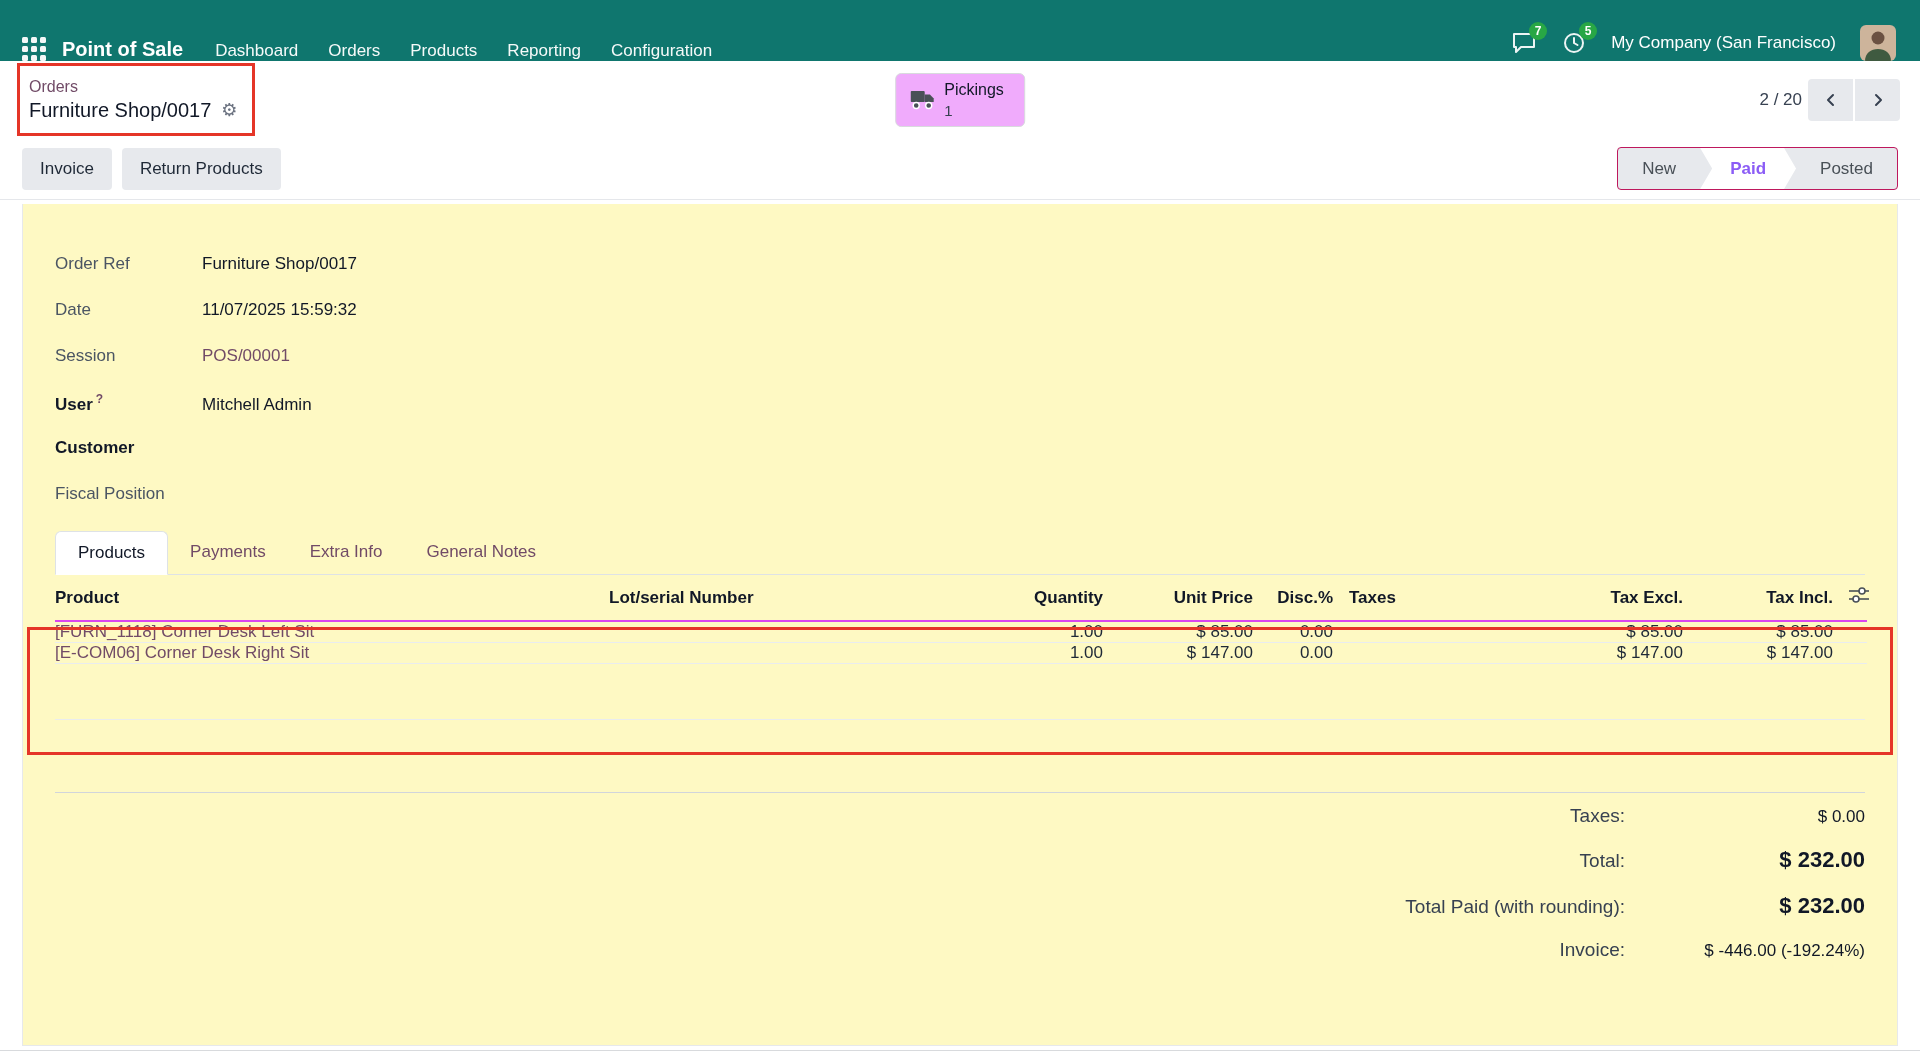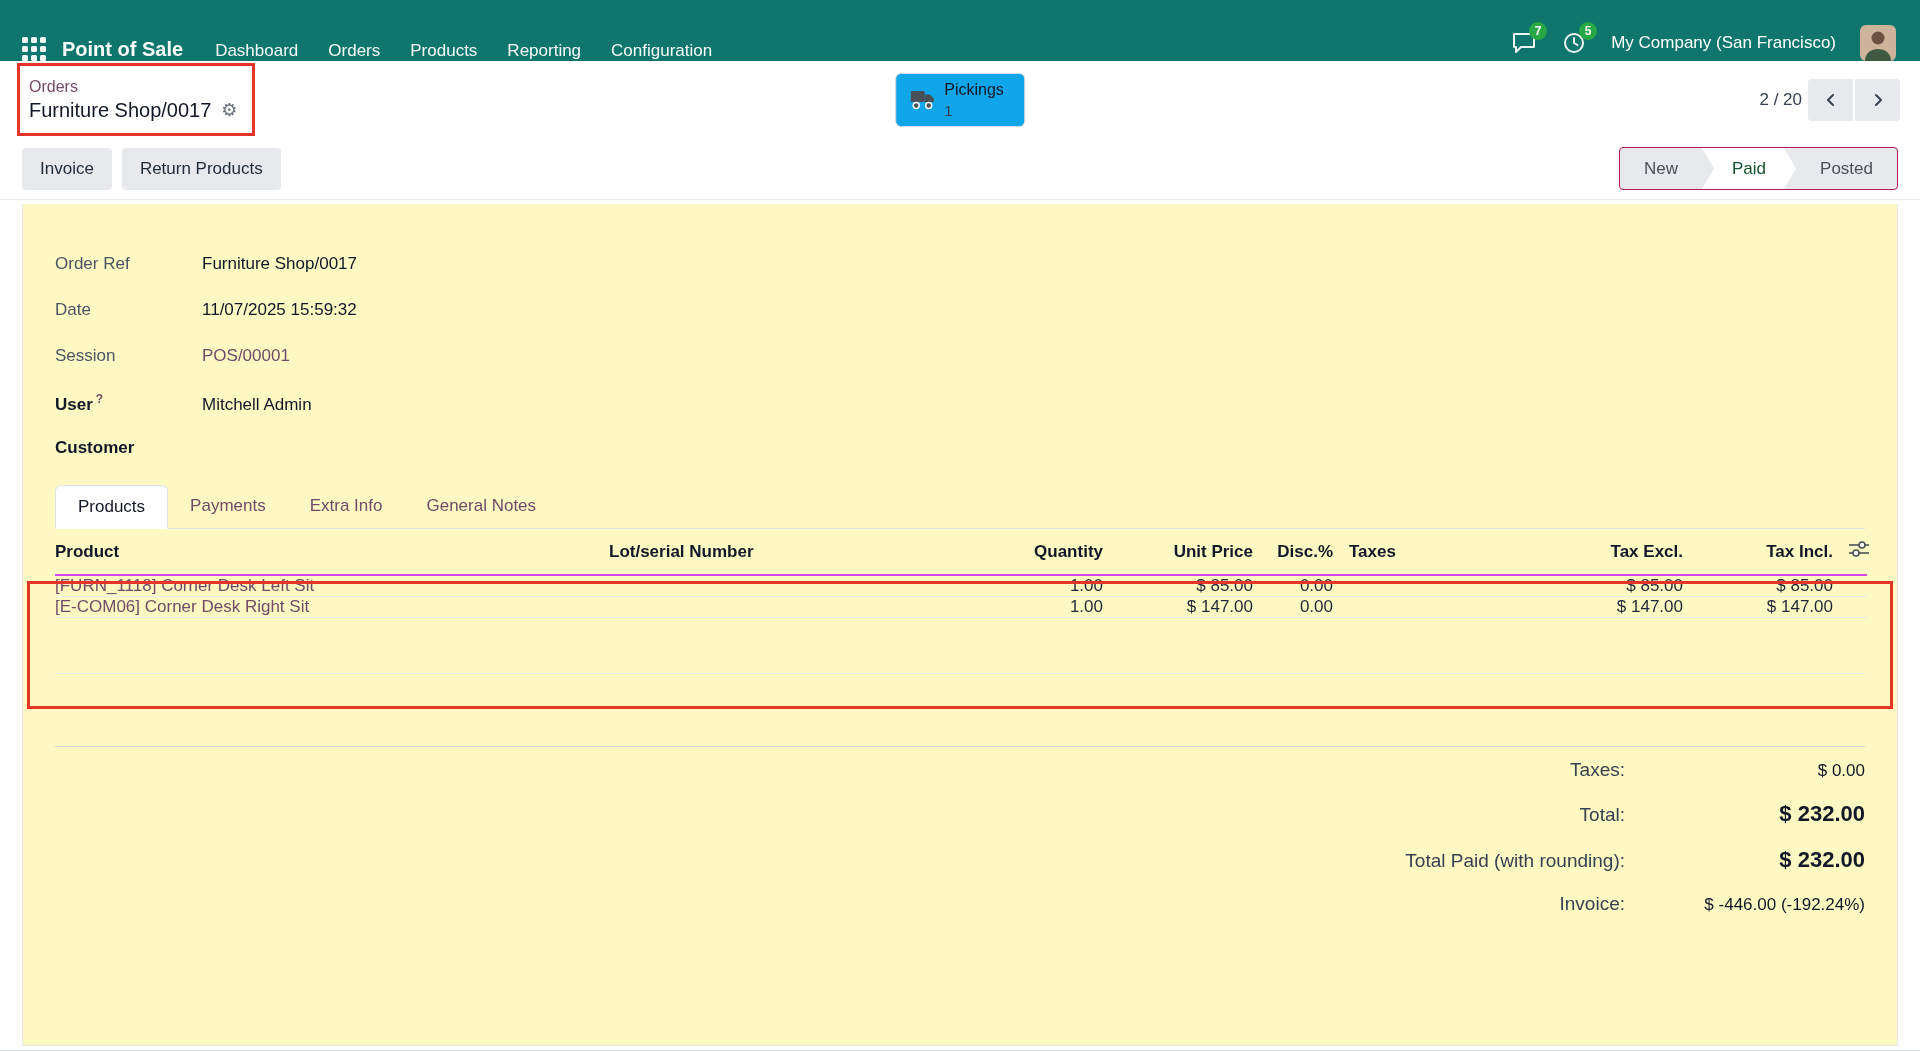--- a/index.html
+++ b/index.html
@@ -27,38 +27,38 @@
 
   
   .control-panel { position:relative; display:flex; align-items:center; height:77px; padding:0 20px 0 29px; background:#fff; }
   .breadcrumb-block { display:flex; flex-direction:column; gap:3px; }
   .bc-parent { color:#714B67; font-size:16px; cursor:pointer; }
   .bc-current-row { display:flex; align-items:center; gap:10px; }
   .bc-current { font-size:20px; color:#111827; }
   .gear { color:#6b7280; font-size:18px; line-height:1; cursor:pointer; }
 
   .pickings { position:absolute; left:50%; top:12px; transform:translateX(-50%);
-              display:flex; align-items:center; gap:8px; background:#0ea5e9; border:1px solid #d8dadd;
+              display:flex; align-items:center; gap:8px; background:#f0abfc; border:1px solid #d8dadd;
               border-radius:6px; padding:6px 20px 6px 14px; cursor:pointer; font-family:inherit; }
   .pick-text { display:flex; flex-direction:column; align-items:flex-start; line-height:1.3; font-size:16px; color:#111827; }
   .pick-count { font-size:15px; color:#374151; }
 
   .pager { margin-left:auto; display:flex; align-items:center; gap:6px; }
   .pager-value { font-size:17px; color:#374151; }
   .pager-btns { display:flex; gap:2px; }
   .pager-btn { width:45px; height:42px; background:#e7e9ed; border:none; display:flex; align-items:center; justify-content:center; cursor:pointer; }
   .pager-btn.prev { border-radius:4px 0 0 4px; }
   .pager-btn.next { border-radius:0 4px 4px 0; }
 
   
   .action-bar { display:flex; align-items:center; height:62px; padding:0 22px; border-bottom:1px solid #e5e7eb; gap:10px; background:#fff; }
   .btn { background:#e7e9ed; color:#1f2937; border:none; border-radius:4px; padding:0 18px; height:42px; font-size:17px; font-family:inherit; cursor:pointer; white-space:nowrap; }
   .statusbar { margin-left:auto; display:flex; align-items:stretch; height:43px; background:#e7e9ed; border:1px solid #be185d; border-radius:4px; font-size:17px; }
   .step { display:flex; align-items:center; padding:0 24px; color:#495057; cursor:pointer; }
-  .step.active { background:#fff; color:#14532d; font-weight:400; padding:0 30px;
+  .step.active { background:#fff; color:#8b5cf6; font-weight:700; padding:0 30px;
                  clip-path:polygon(0 0, calc(100% - 12px) 0, 100% 50%, calc(100% - 12px) 100%, 0 100%, 12px 50%); }
 
   
   .sheet { position:relative; margin:4px 22px; background:#fef9c3; border:1px solid #e7e9eb; border-top:none;
            height:842px; padding:50px 32px 0; }
 
   .field-row { display:flex; align-items:baseline; min-height:28px; margin-bottom:18px; }
   .field-label { width:147px; flex:none; font-size:17px; color:#4b5563; }
   .field-label.strong { color:#111827; font-weight:700; }
   .help-sup { color:#714B67; font-size:12px; vertical-align:super; margin-left:3px; font-weight:700; cursor:pointer; }
@@ -208,20 +208,24 @@
     <div class="field-row">
       <span class="field-label">Session</span>
       <span class="field-value link">POS/00001</span>
     </div>
     <div class="field-row">
       <span class="field-label strong"><span>User</span><sup class="help-sup">?</sup></span>
       <span class="field-value">Mitchell Admin</span>
     </div>
     <div class="field-row">
       <span class="field-label strong">Customer</span>
+      <span class="field-value"></span>
+    </div>
+    <div class="field-row">
+      <span class="field-label">Fiscal Position</span>
       <span class="field-value"></span>
     </div>
 
     <div class="tabs">
       <div class="tab active">Products</div>
       <div class="tab">Payments</div>
       <div class="tab">Extra Info</div>
       <div class="tab">General Notes</div>
     </div>
 

